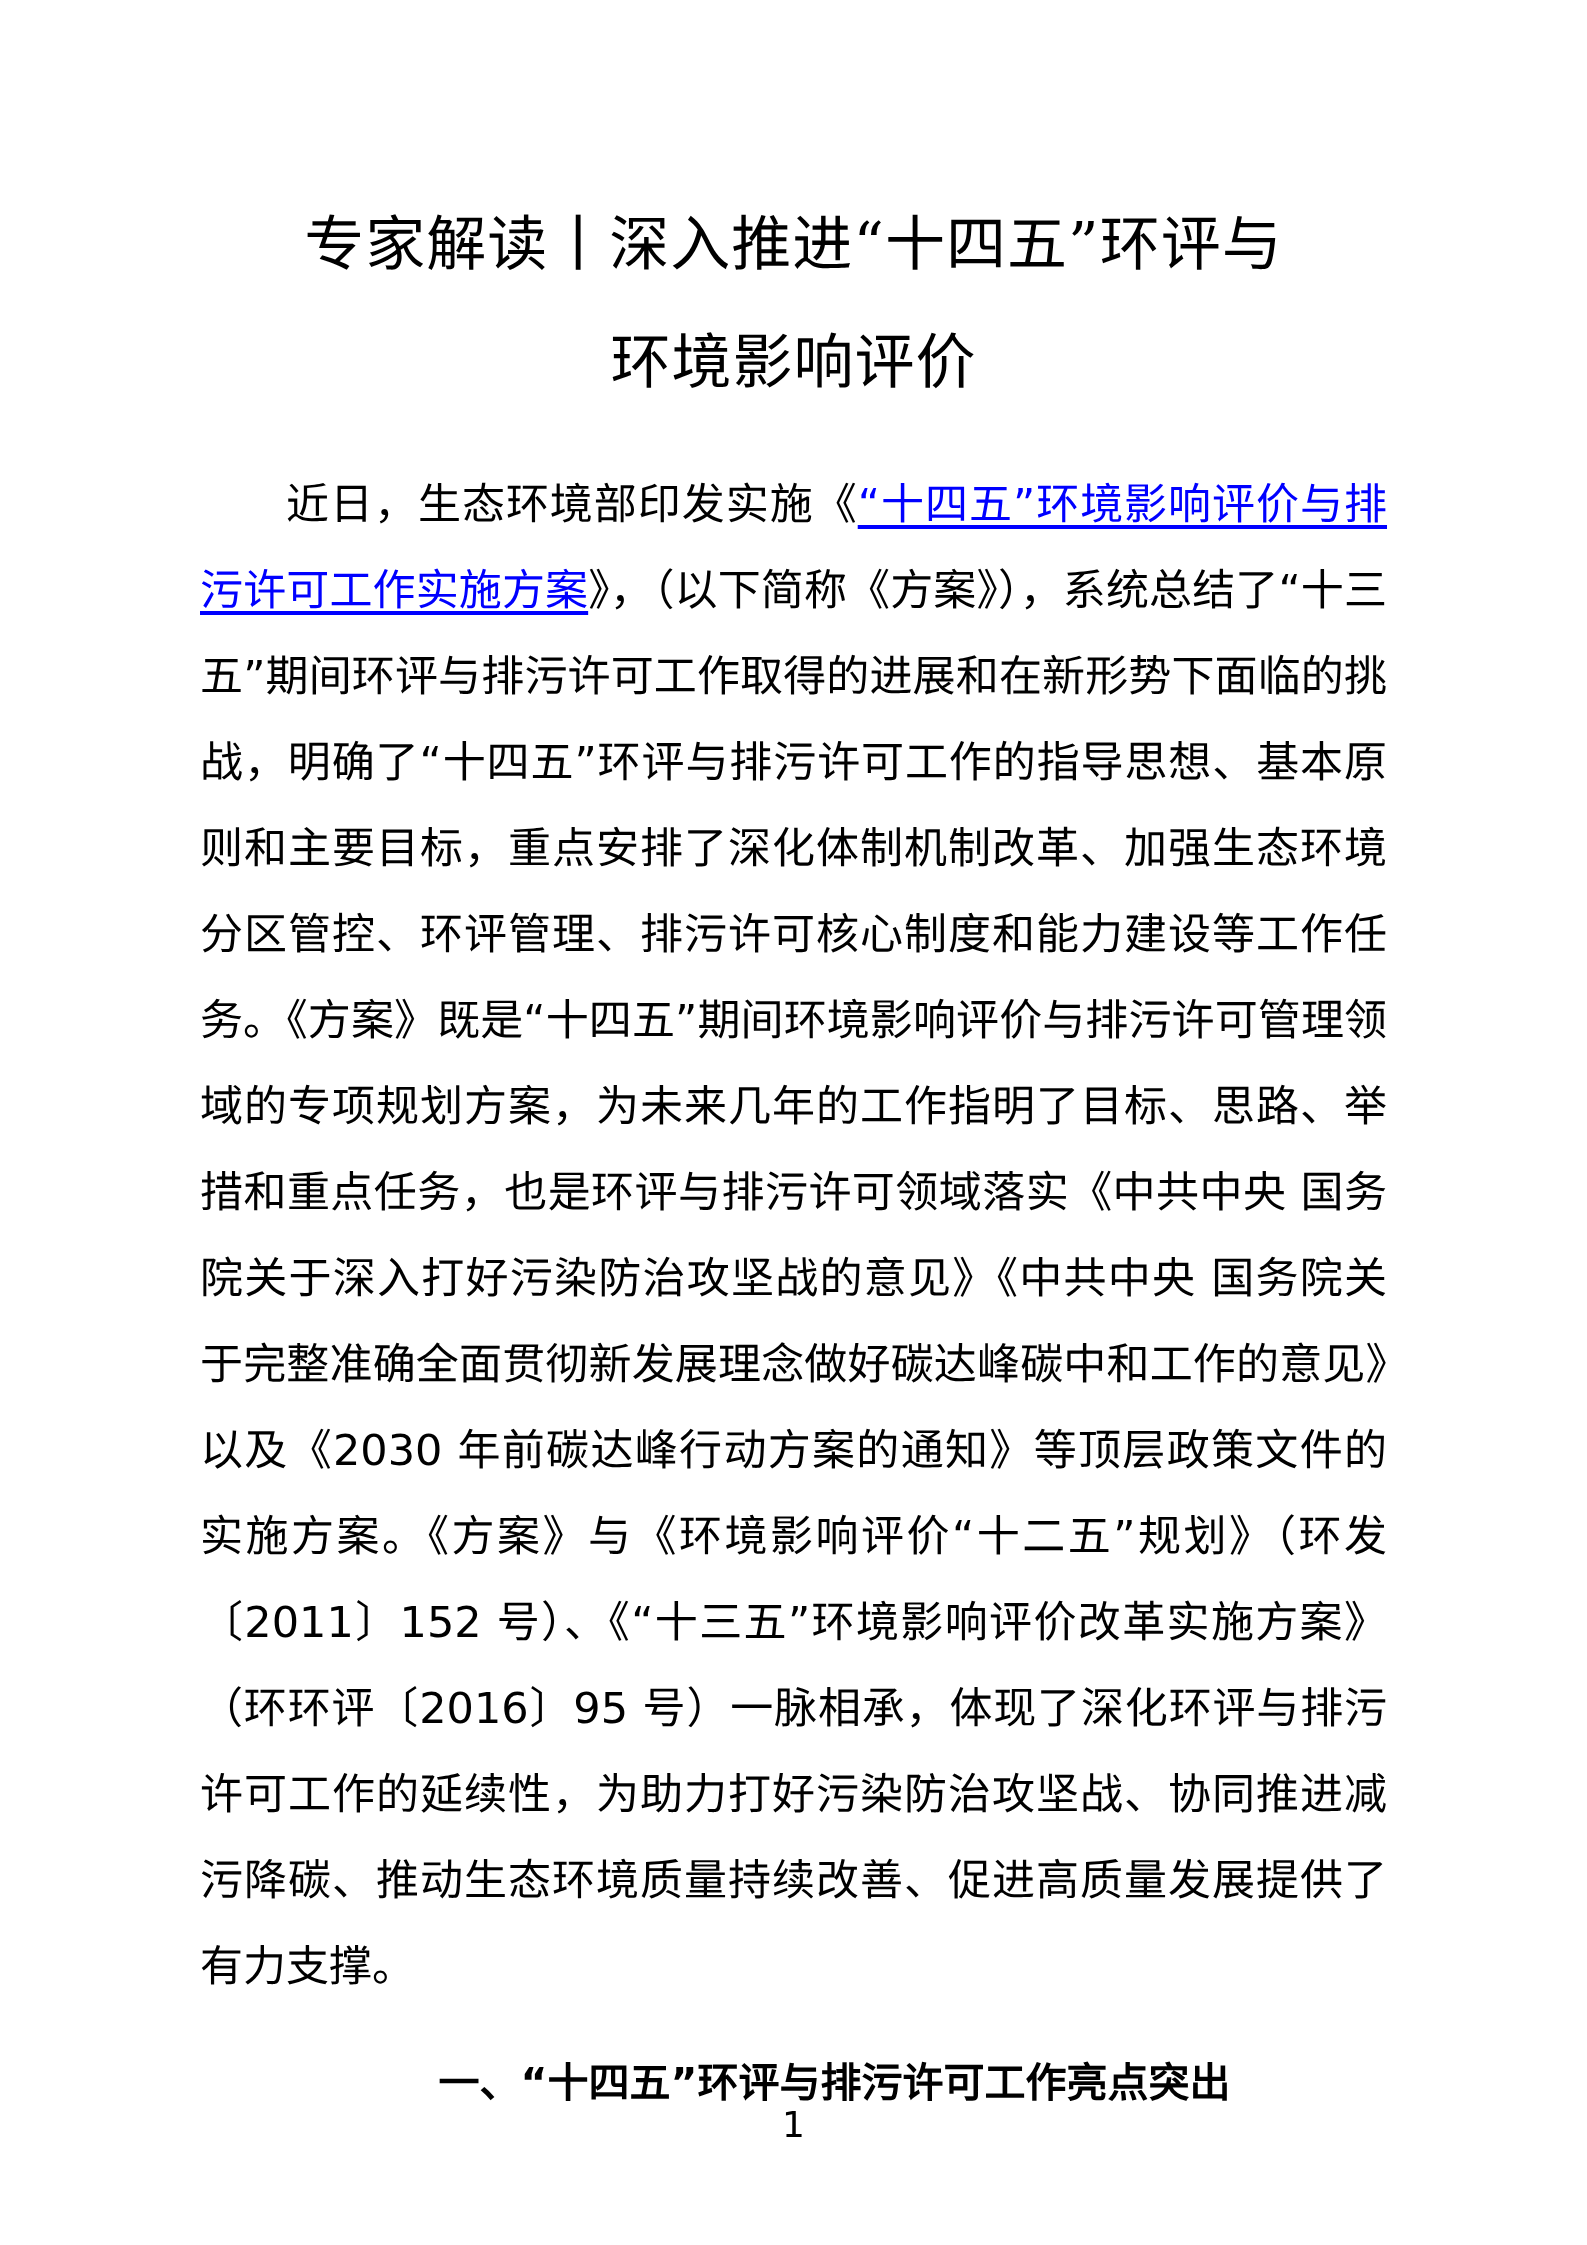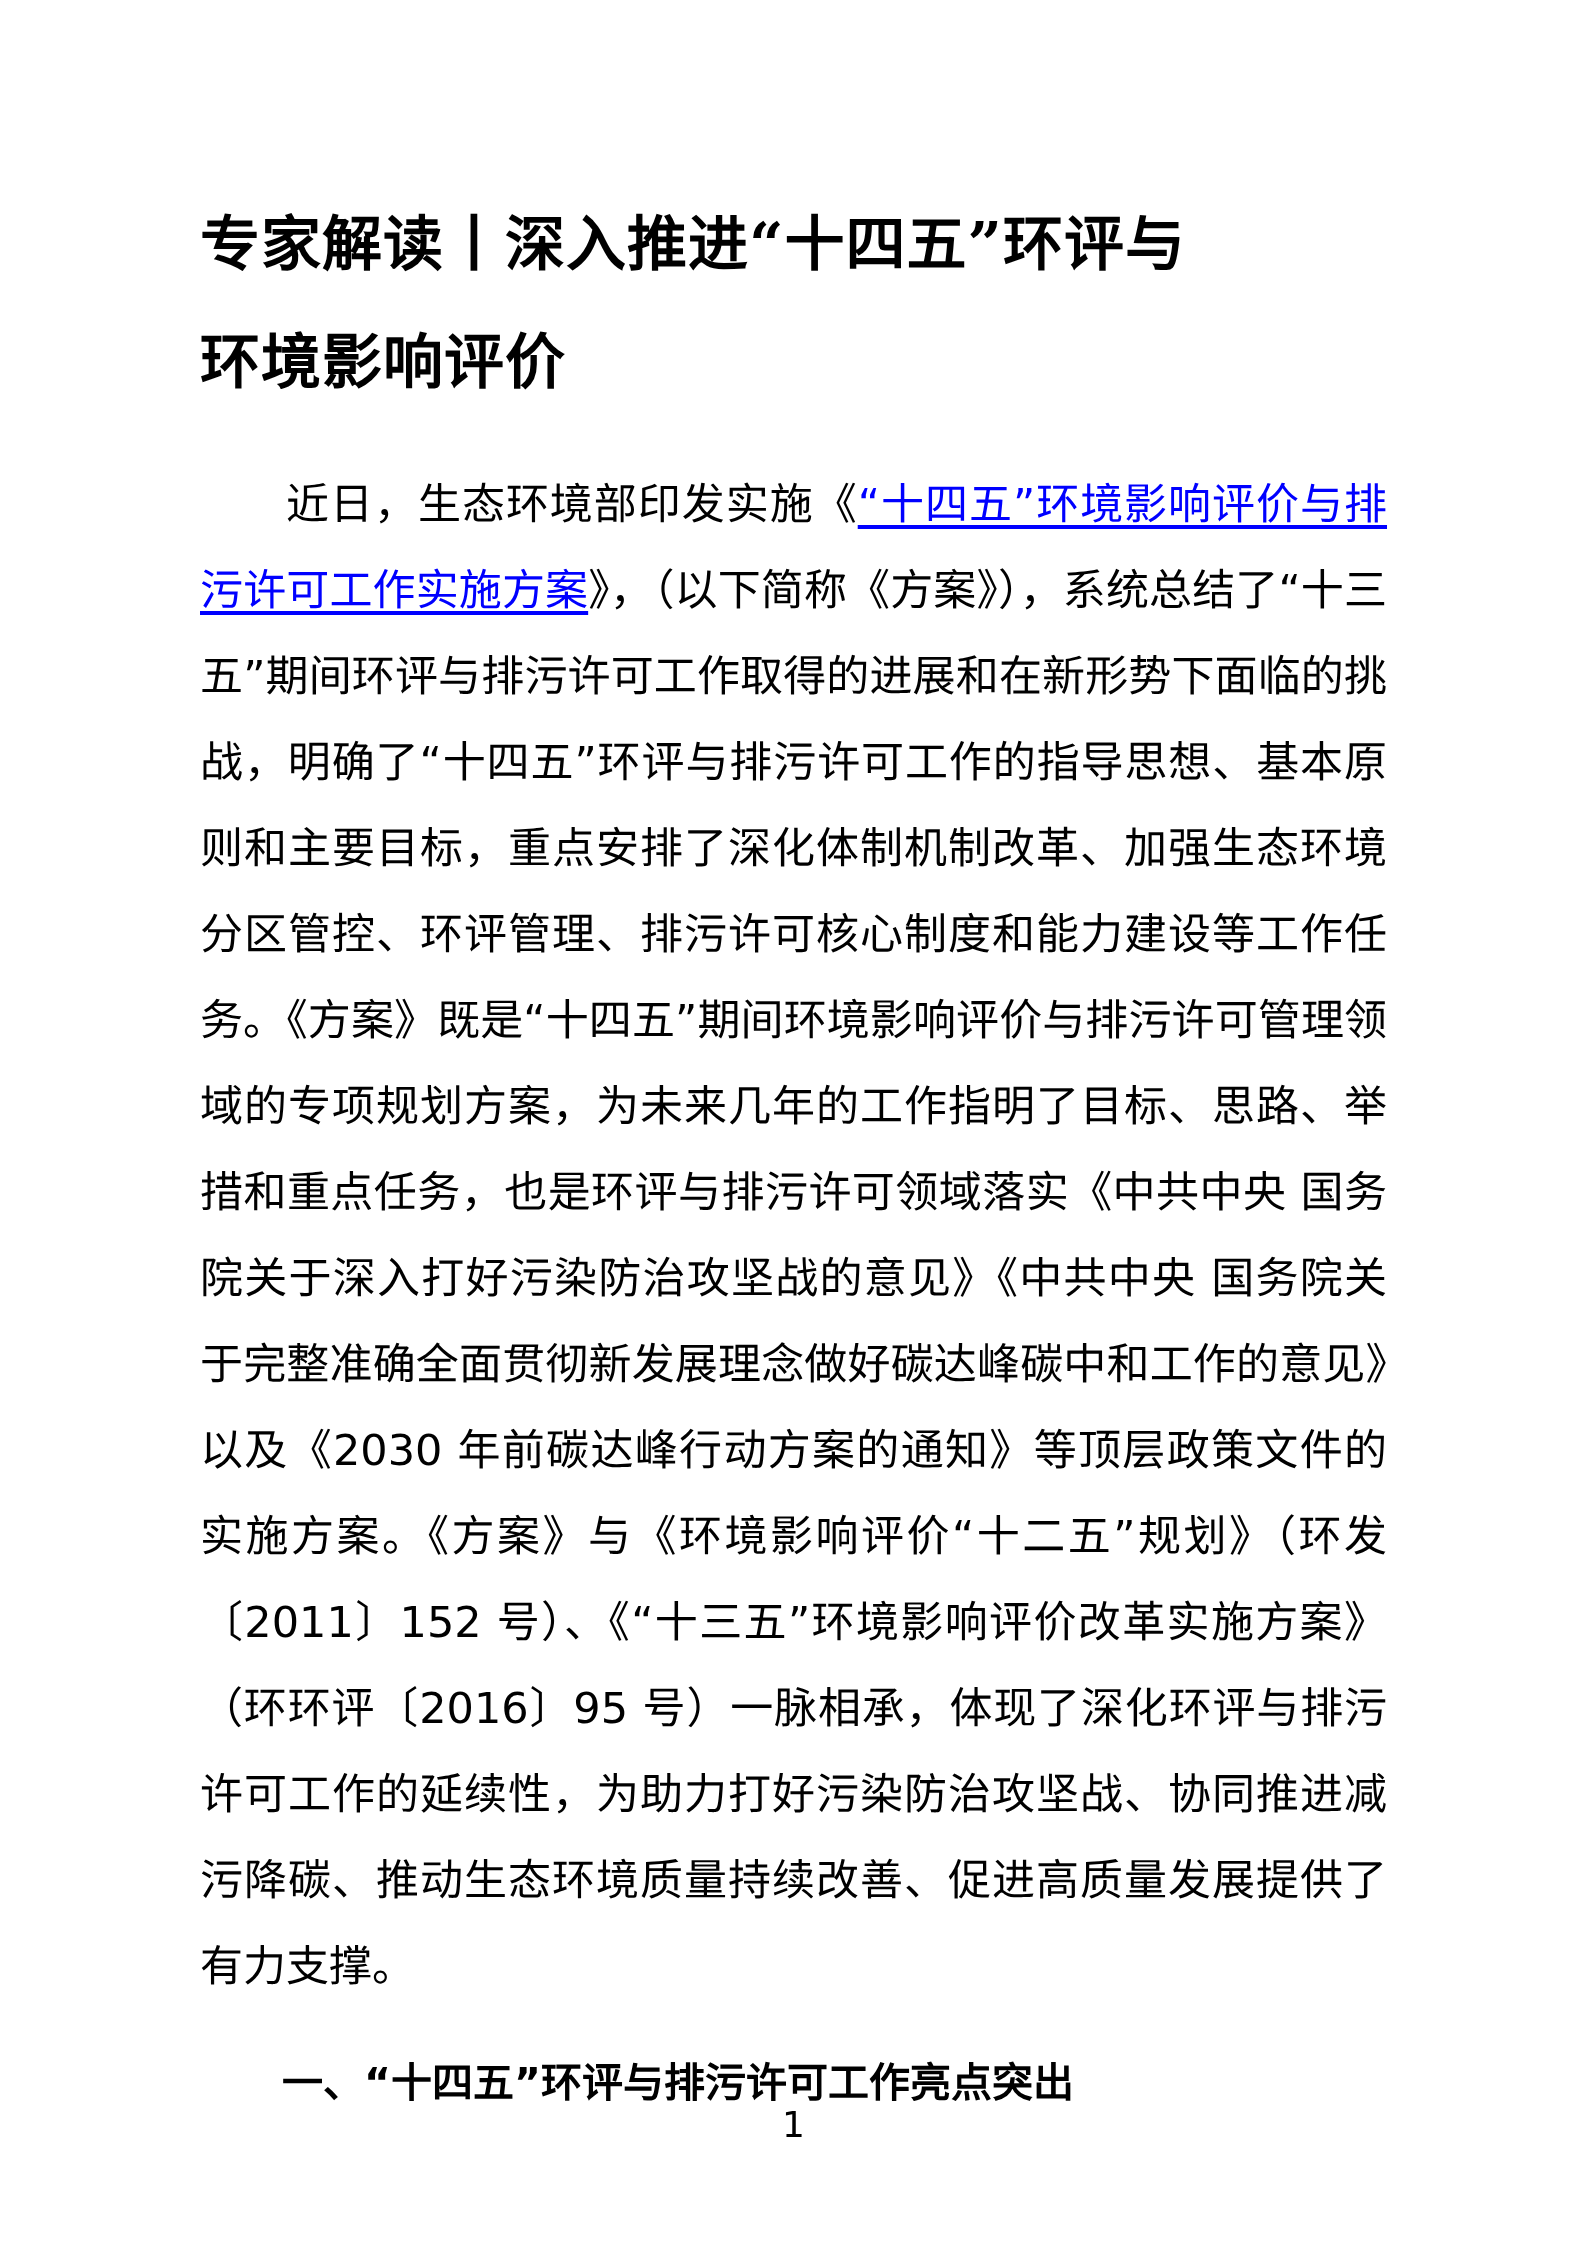--- a/index.html
+++ b/index.html
@@ -15,23 +15,23 @@
     color: #000000;
     font-family: "DejaVu Sans", "Liberation Sans", sans-serif;
     overflow: hidden;
     box-sizing: border-box;
   }
   .content {
     padding: 0 200px;
   }
   .doc-title {
     margin-top: 185px;
-    text-align: left;
+    text-align: center;
     font-family: "DejaVu Serif", "Liberation Serif", serif;
-    font-weight: bold;
+    font-weight: normal;
     font-size: 60px;
     line-height: 118px;
     letter-spacing: 1px;
   }
   .body-paragraph {
     margin-top: 26px;
     font-size: 43px;
     line-height: 86px;
     text-align: justify;
     text-indent: 2em;
@@ -42,20 +42,21 @@
     text-decoration: underline;
     text-underline-offset: 6px;
     cursor: pointer;
   }
   .section-heading {
     margin-top: 32px;
     font-size: 41px;
     line-height: 62px;
     font-weight: bold;
     text-indent: 2em;
+    text-align: center;
   }
   .page-number {
     position: absolute;
     bottom: 100px;
     left: 0;
     width: 100%;
     text-align: center;
     font-size: 36px;
     color: #000000;
   }

